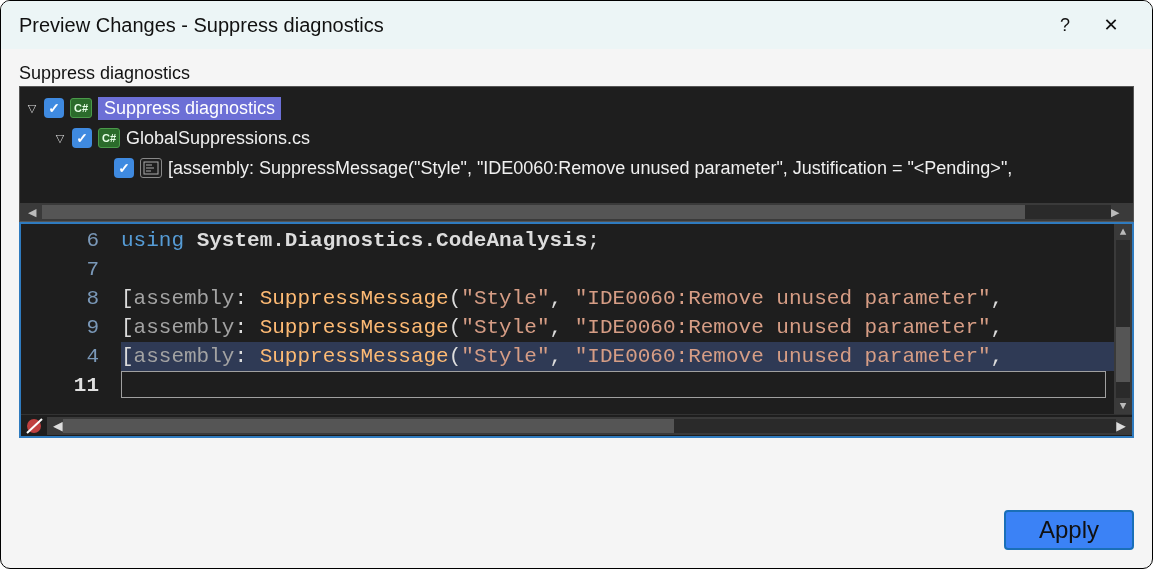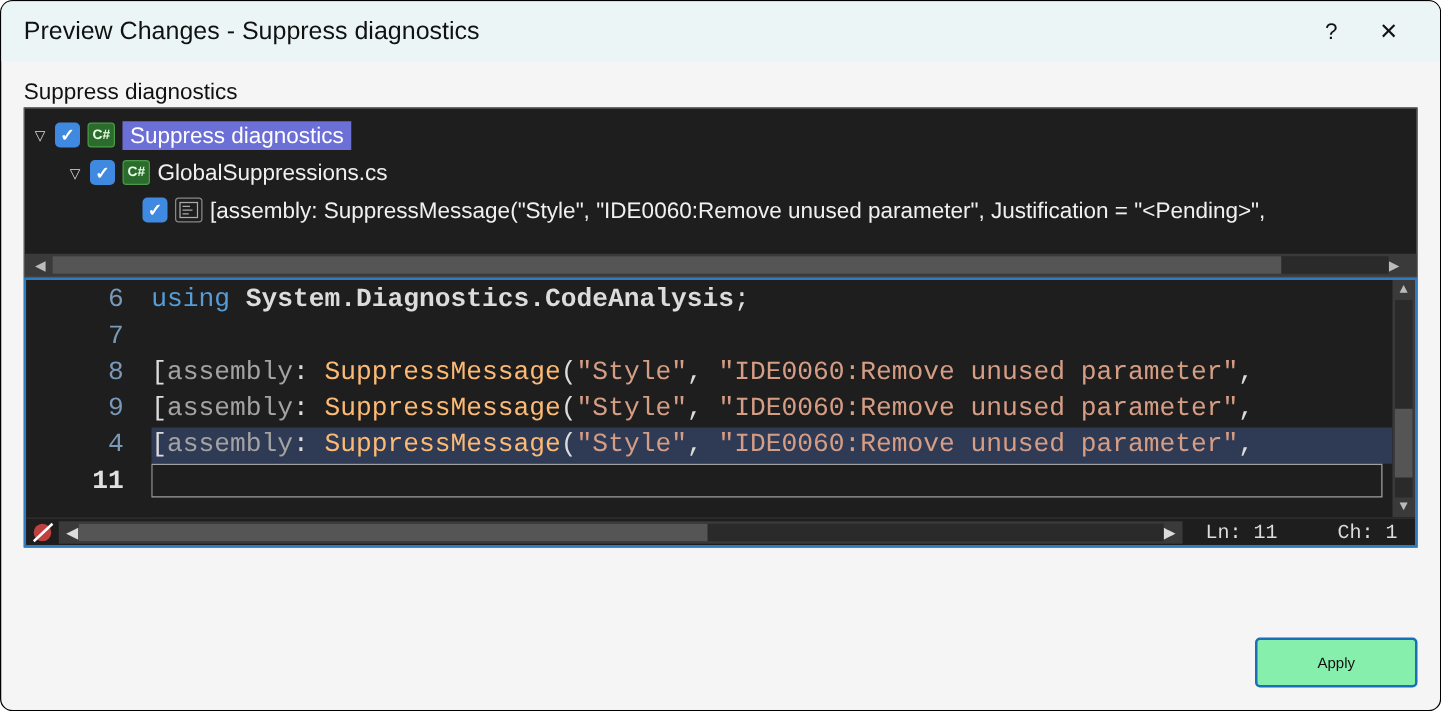--- a/index.html
+++ b/index.html
@@ -197,22 +197,22 @@
   .button-row {
     display: flex;
     justify-content: flex-end;
     gap: 12px;
     padding: 14px 18px 18px 0;
   }
   .btn {
     min-width: 130px;
     height: 40px;
     border: 1px solid #888;
-    background: #86efac;
-    font-size: 12px;
+    background: #3b82f6;
+    font-size: 24px;
     border-radius: 4px;
     cursor: pointer;
     display:flex;align-items:center;justify-content:center;
   }
   .btn.primary { border: 2px solid #1a6fb8; color: #111; }
 </style>
 </head>
 <body>
 
 <div class="dialog">
@@ -294,25 +294,20 @@
             <line x1="2" y1="16" x2="17" y2="2" stroke="#fff" stroke-width="2"></line>
           </svg>
         </div>
         <div class="hscroll2">
           <span class="arrow">◀</span>
           <div class="track">
             <div class="thumb" style="left:0;width:58%;"></div>
           </div>
           <span class="arrow">▶</span>
         </div>
-        <div class="pos">
-          <span>Ln: </span><span>11</span>
-          &nbsp;&nbsp;&nbsp;
-          <span>Ch: </span><span>1</span>
-        </div>
       </div>
     </div>
 
   </div>
 
   <div class="button-row">
     <div class="btn primary">Apply</div>
   </div>
 
 </div>

